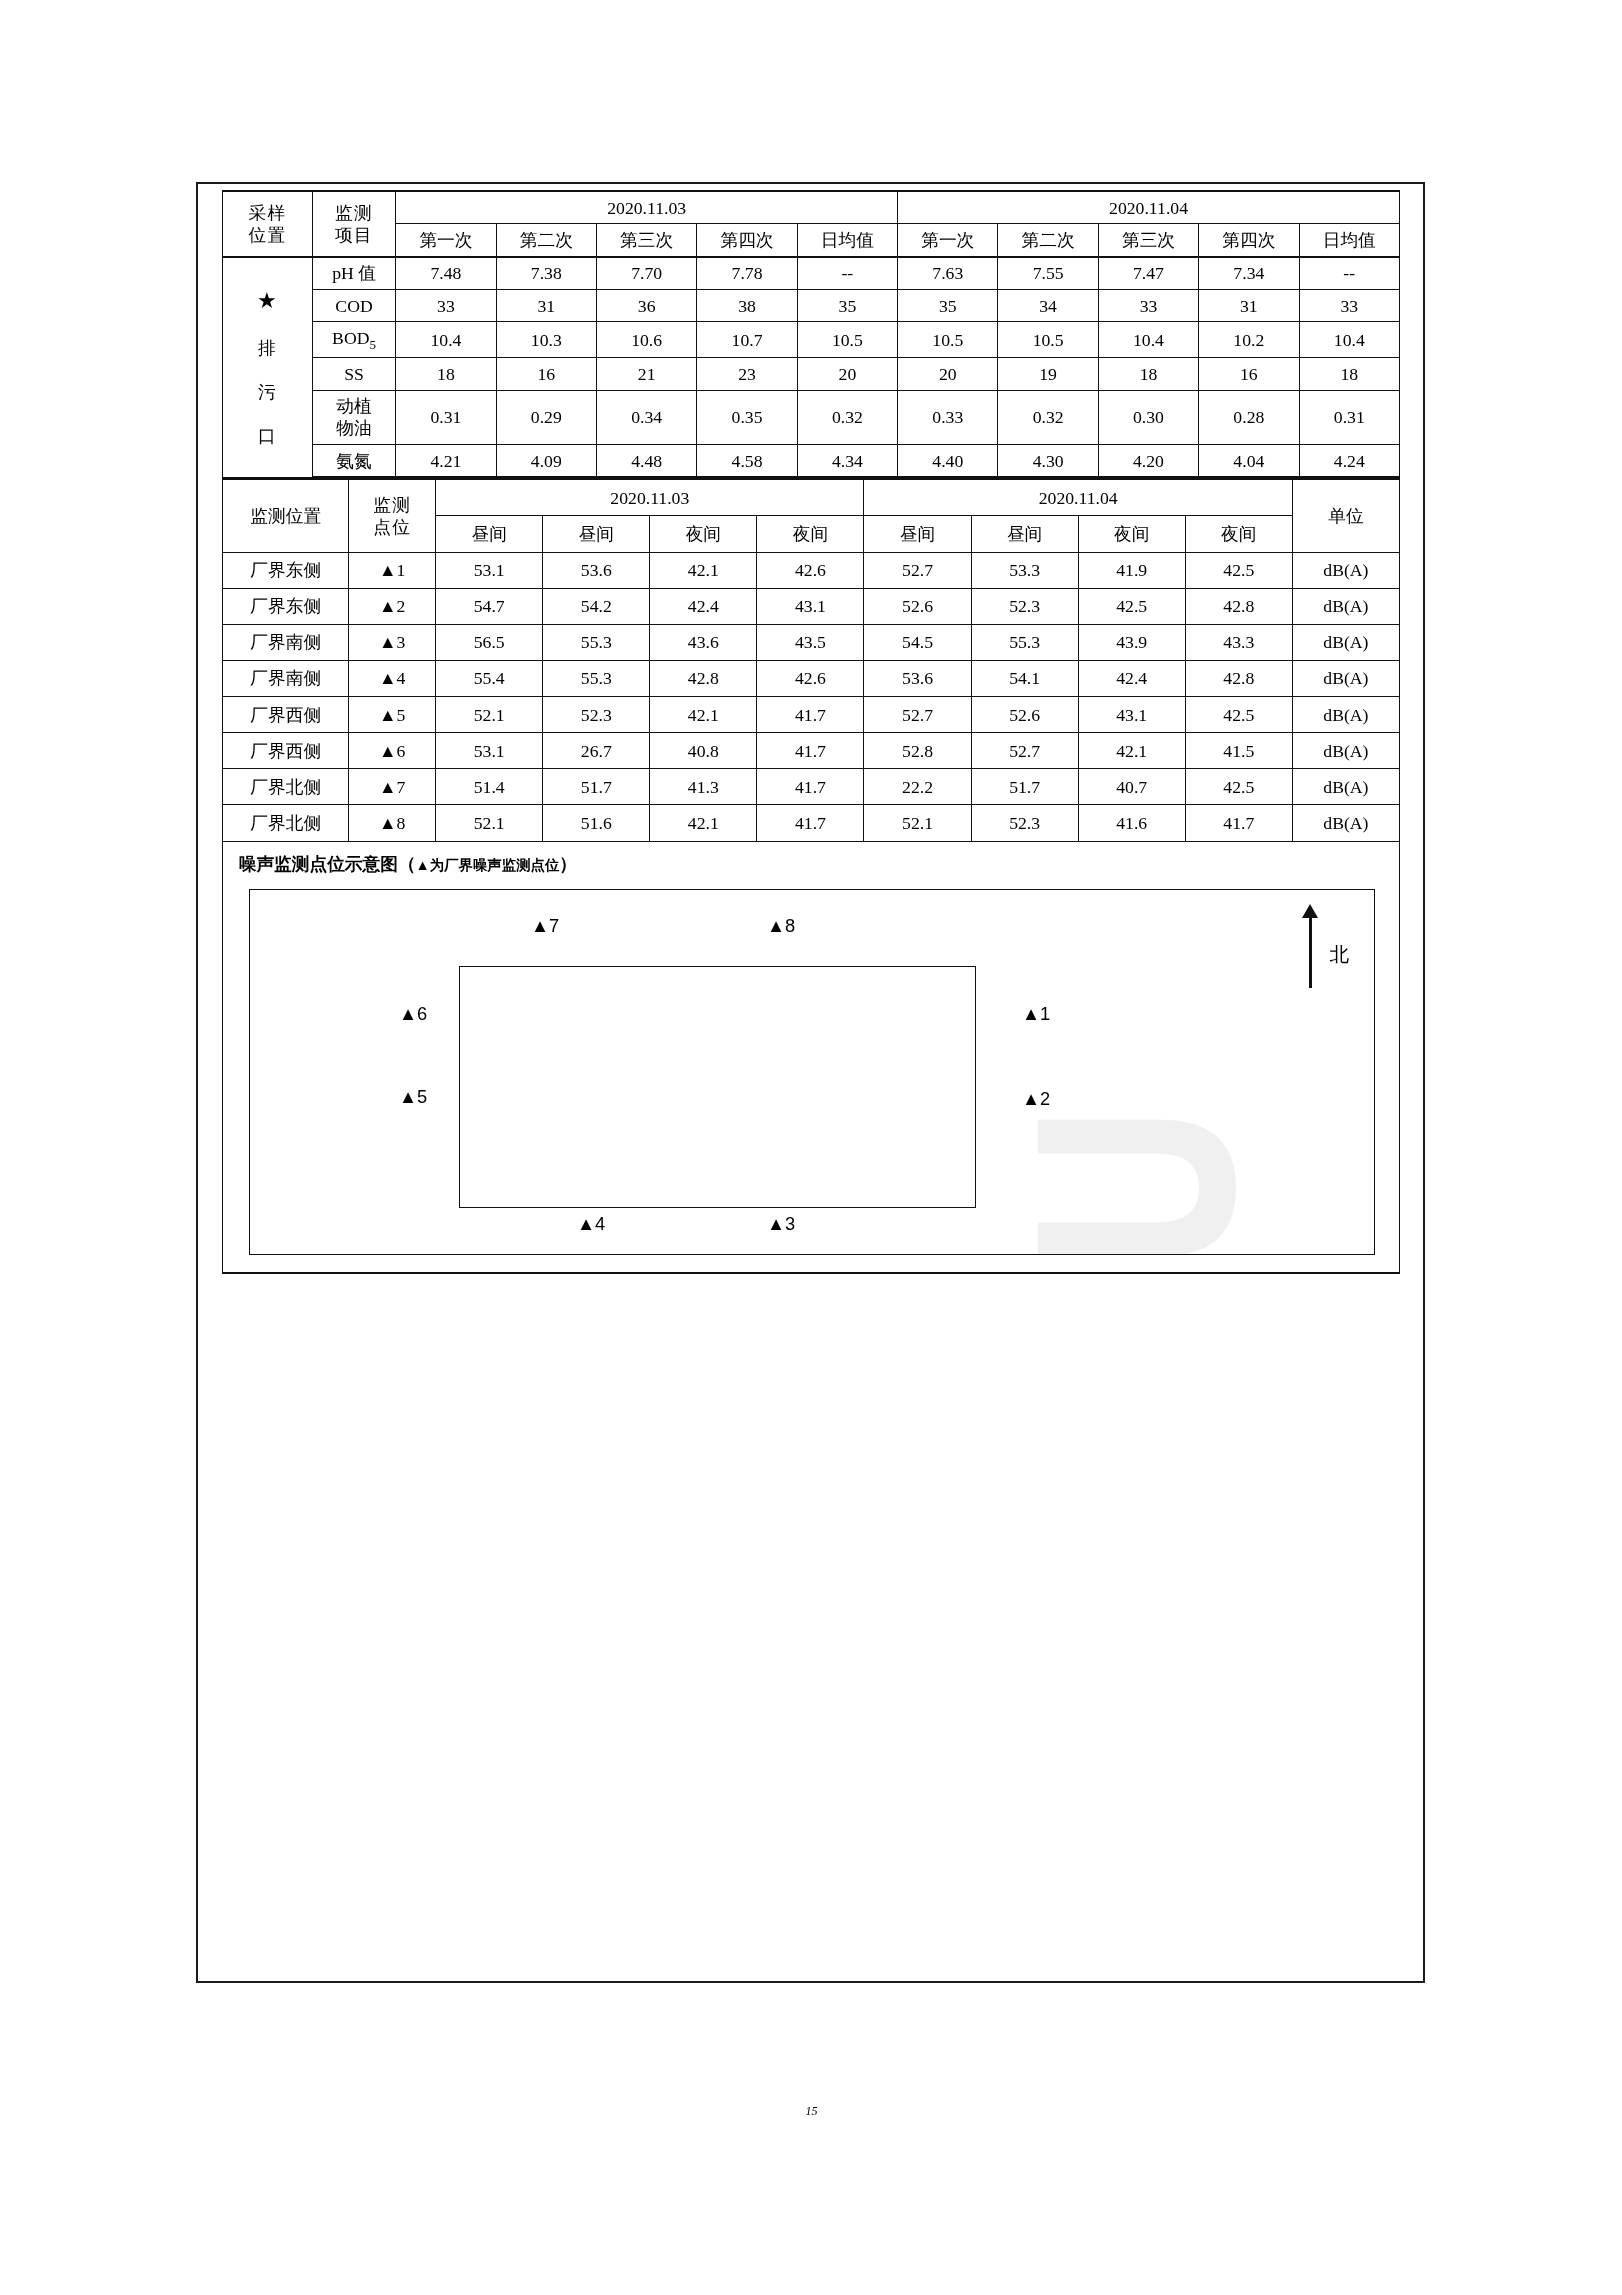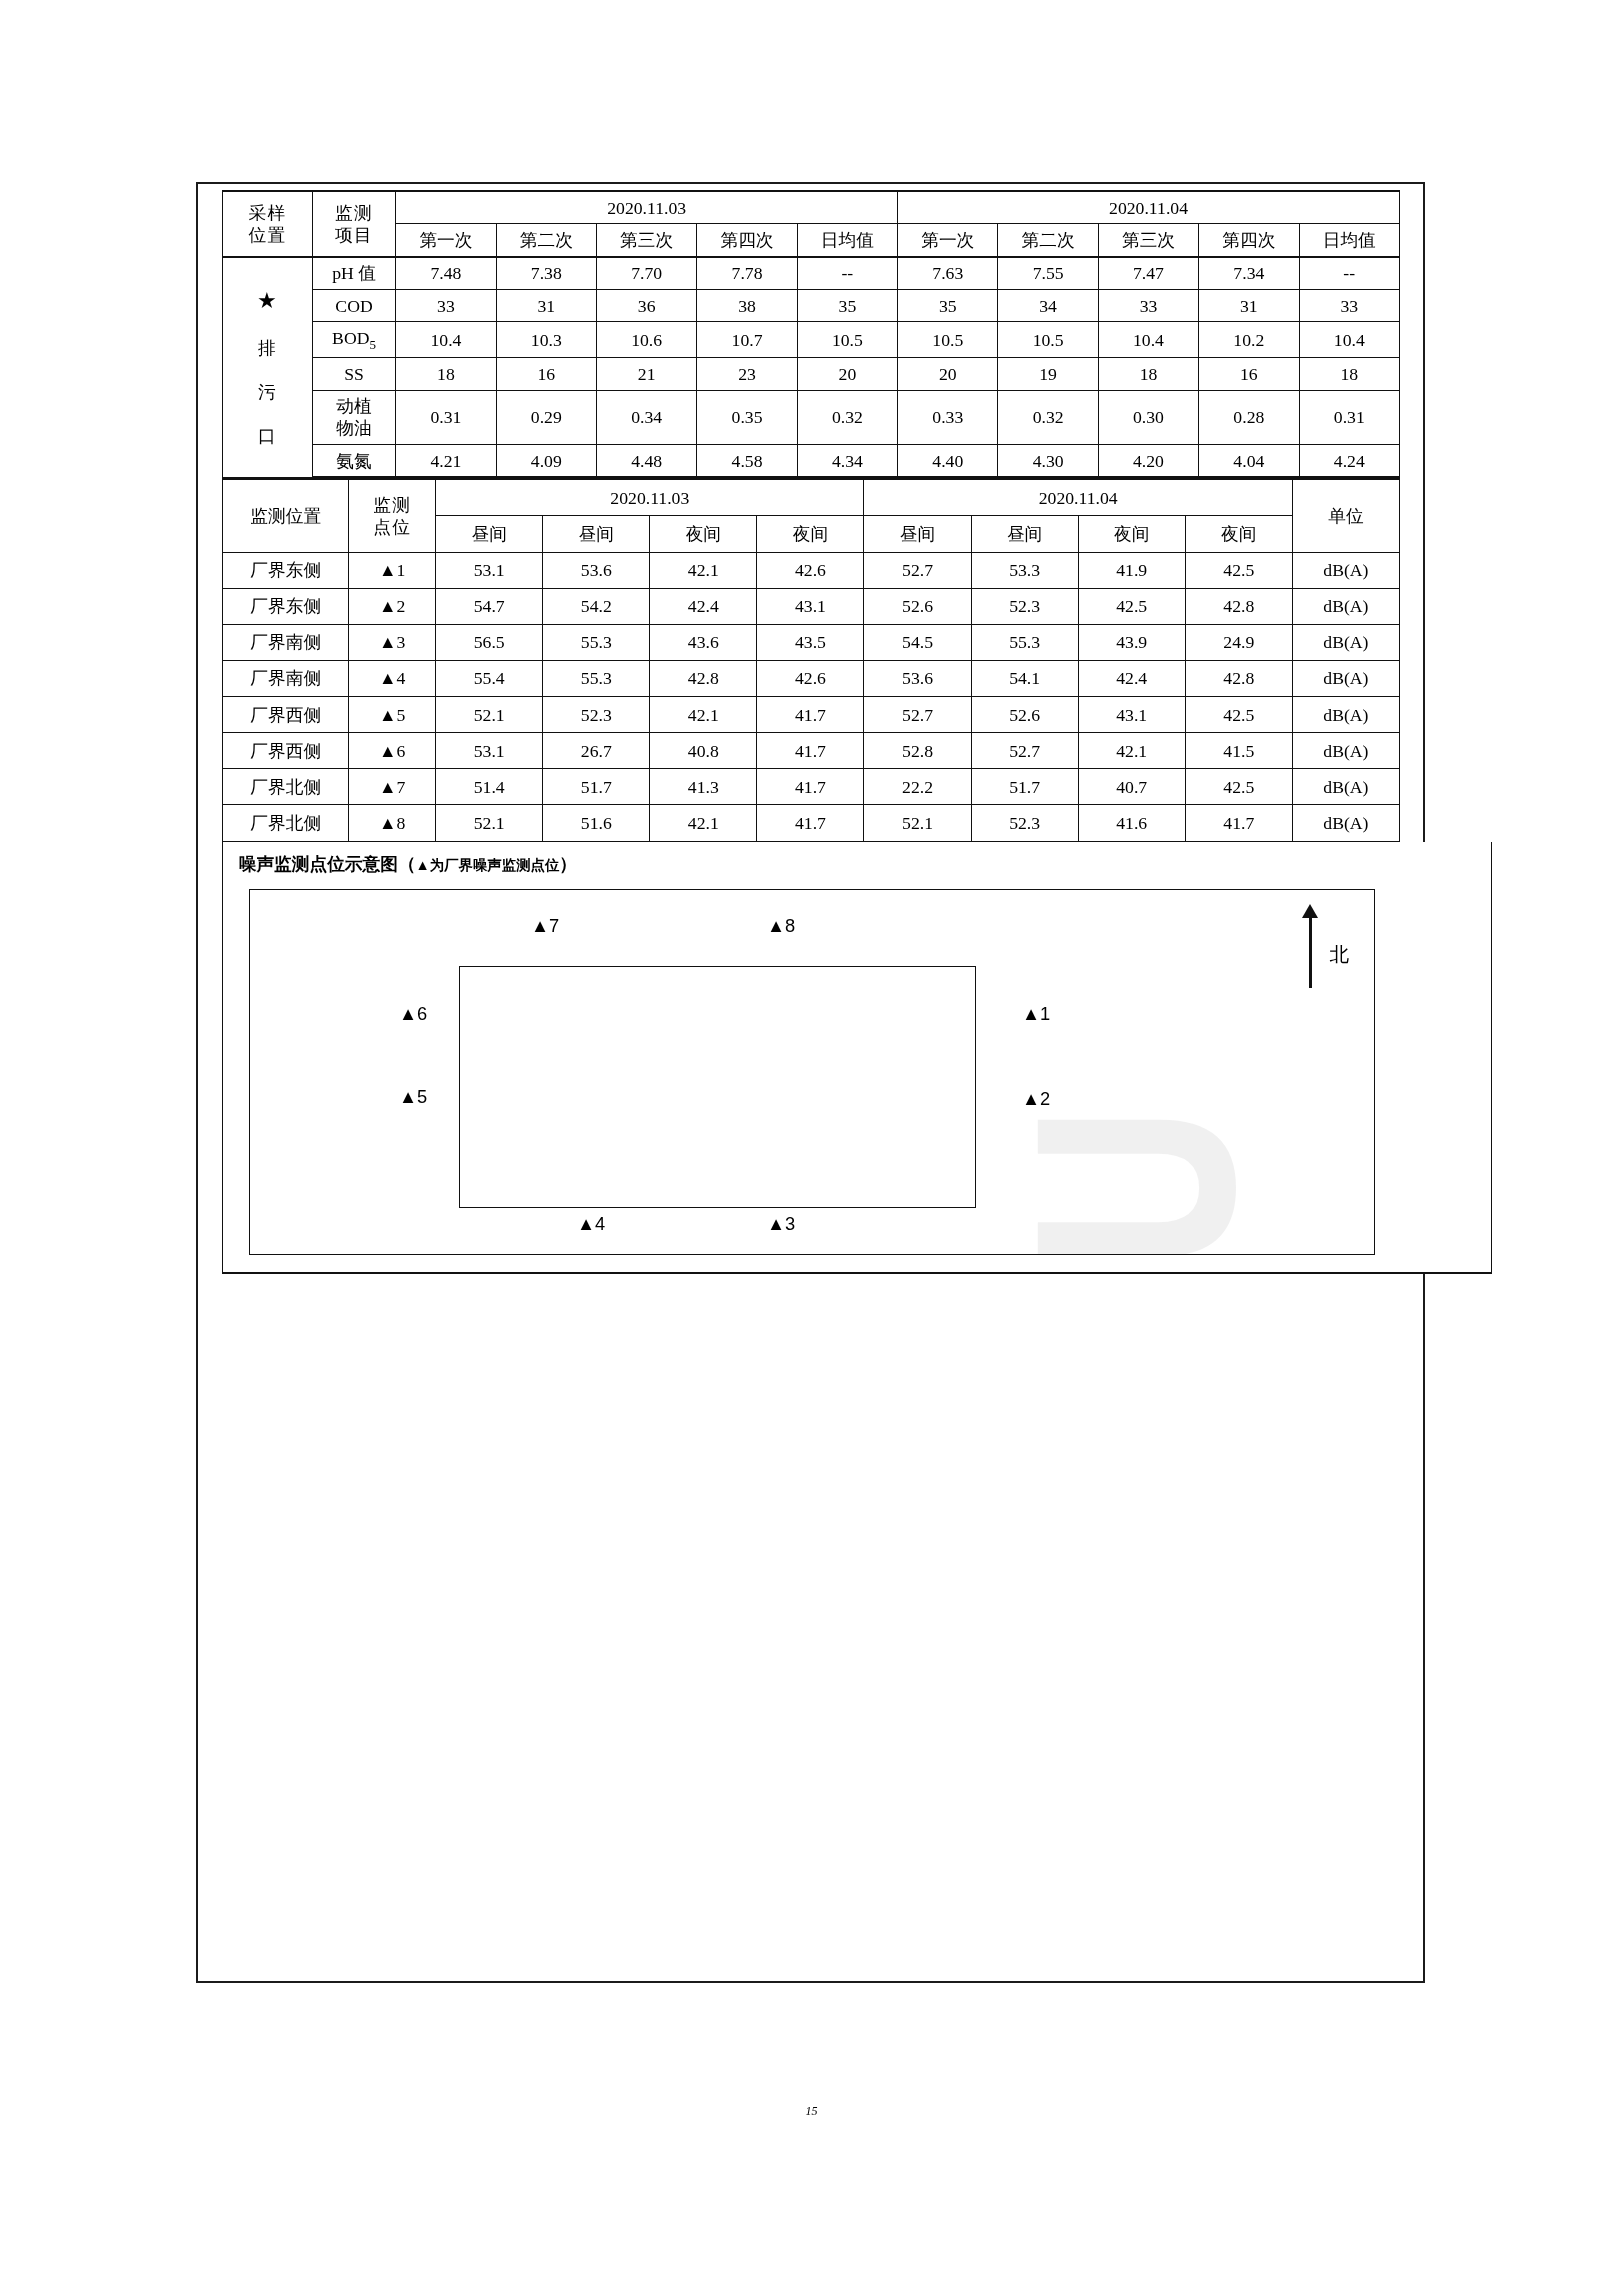--- a/index.html
+++ b/index.html
@@ -90,21 +90,21 @@
     font-weight: bold;
     margin-top: 51px;
     margin-bottom: 10.5px;
     color: #000;
   }
   table.t73 { width: 1178px; }
   table.t73 td { font-size: 17.7px; padding: 6.5px 1.3px; }
 
   
   .diagram-wrap {
-    width: 1270px;
+    width: 1178px;
     border-left: 1px solid #111;
     border-right: 1px solid #111;
     border-bottom: 2.6px solid #111;
     box-sizing: border-box;
     position: relative;
     height: 432px;
     background: #fff;
   }
   .diagram-title {
     position: absolute;
@@ -414,21 +414,21 @@
         <tr>
           <td>厂界南侧</td>
           <td>▲3</td>
           <td>56.5</td>
           <td>55.3</td>
           <td>43.6</td>
           <td>43.5</td>
           <td>54.5</td>
           <td>55.3</td>
           <td>43.9</td>
-          <td>24.9</td>
+          <td>43.3</td>
           <td>dB(A)</td>
         </tr>
         <tr>
           <td>厂界南侧</td>
           <td>▲4</td>
           <td>55.4</td>
           <td>55.3</td>
           <td>42.8</td>
           <td>42.6</td>
           <td>53.6</td>

